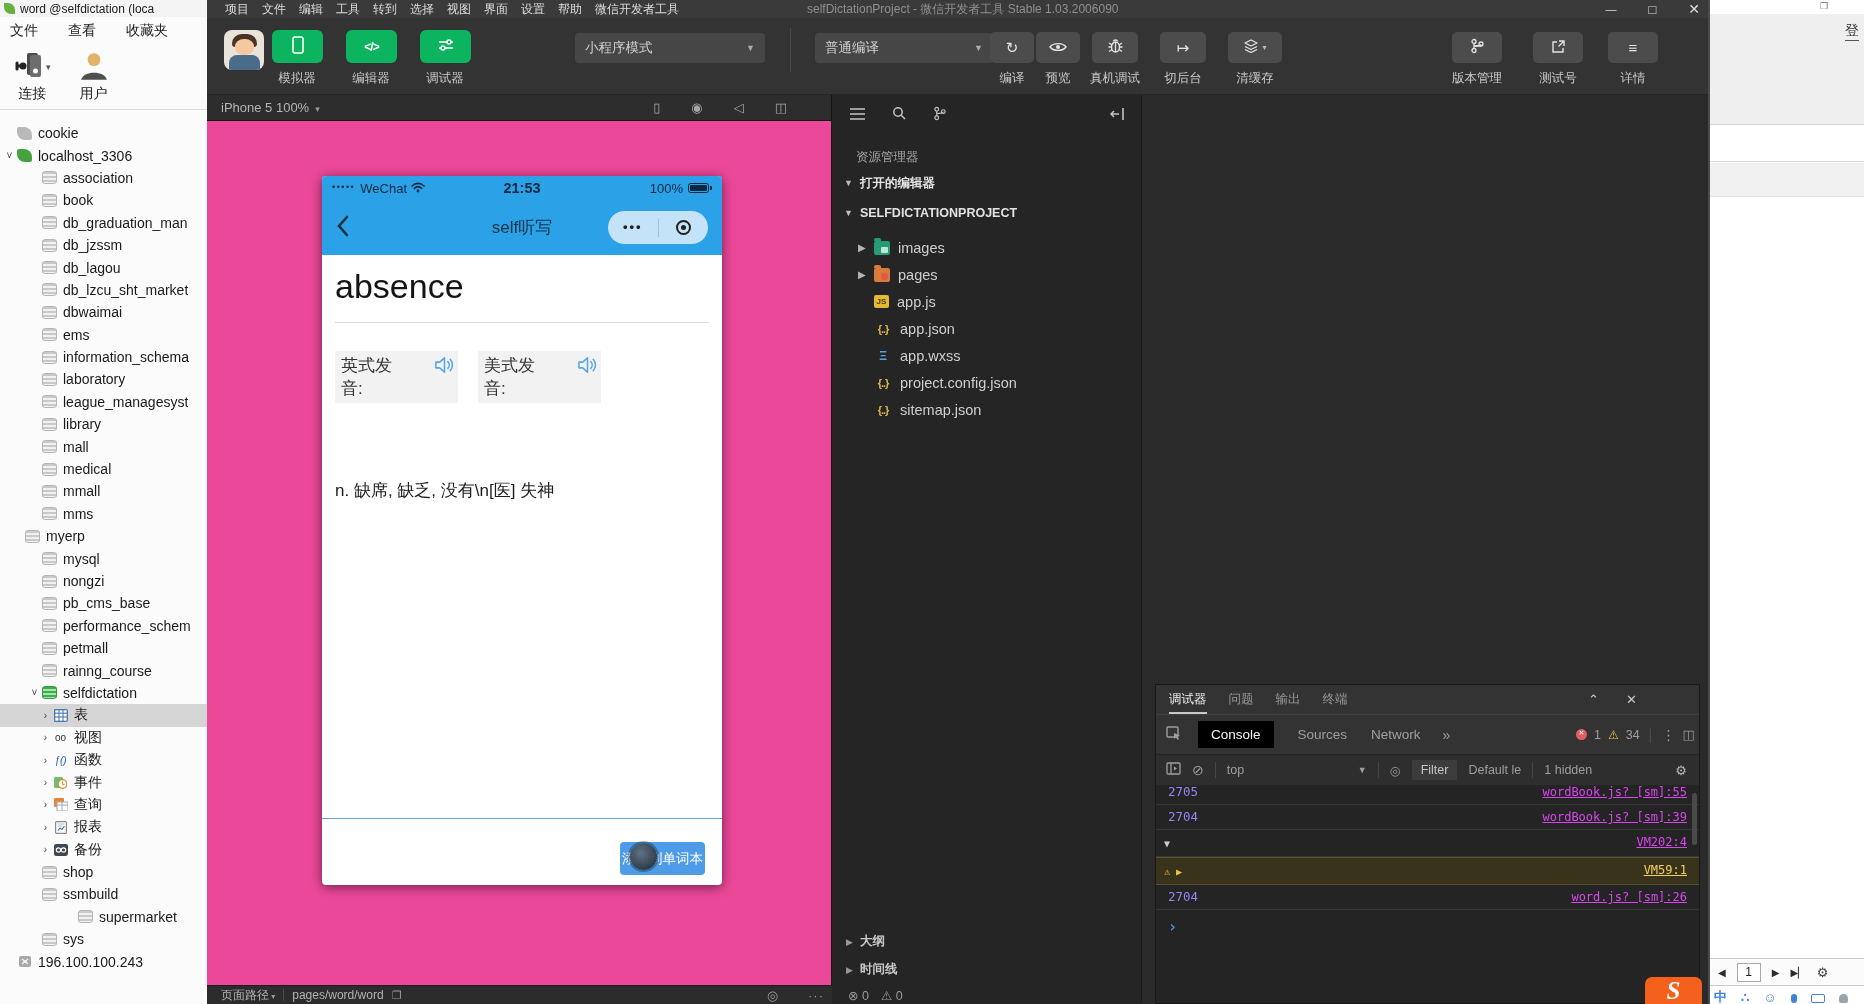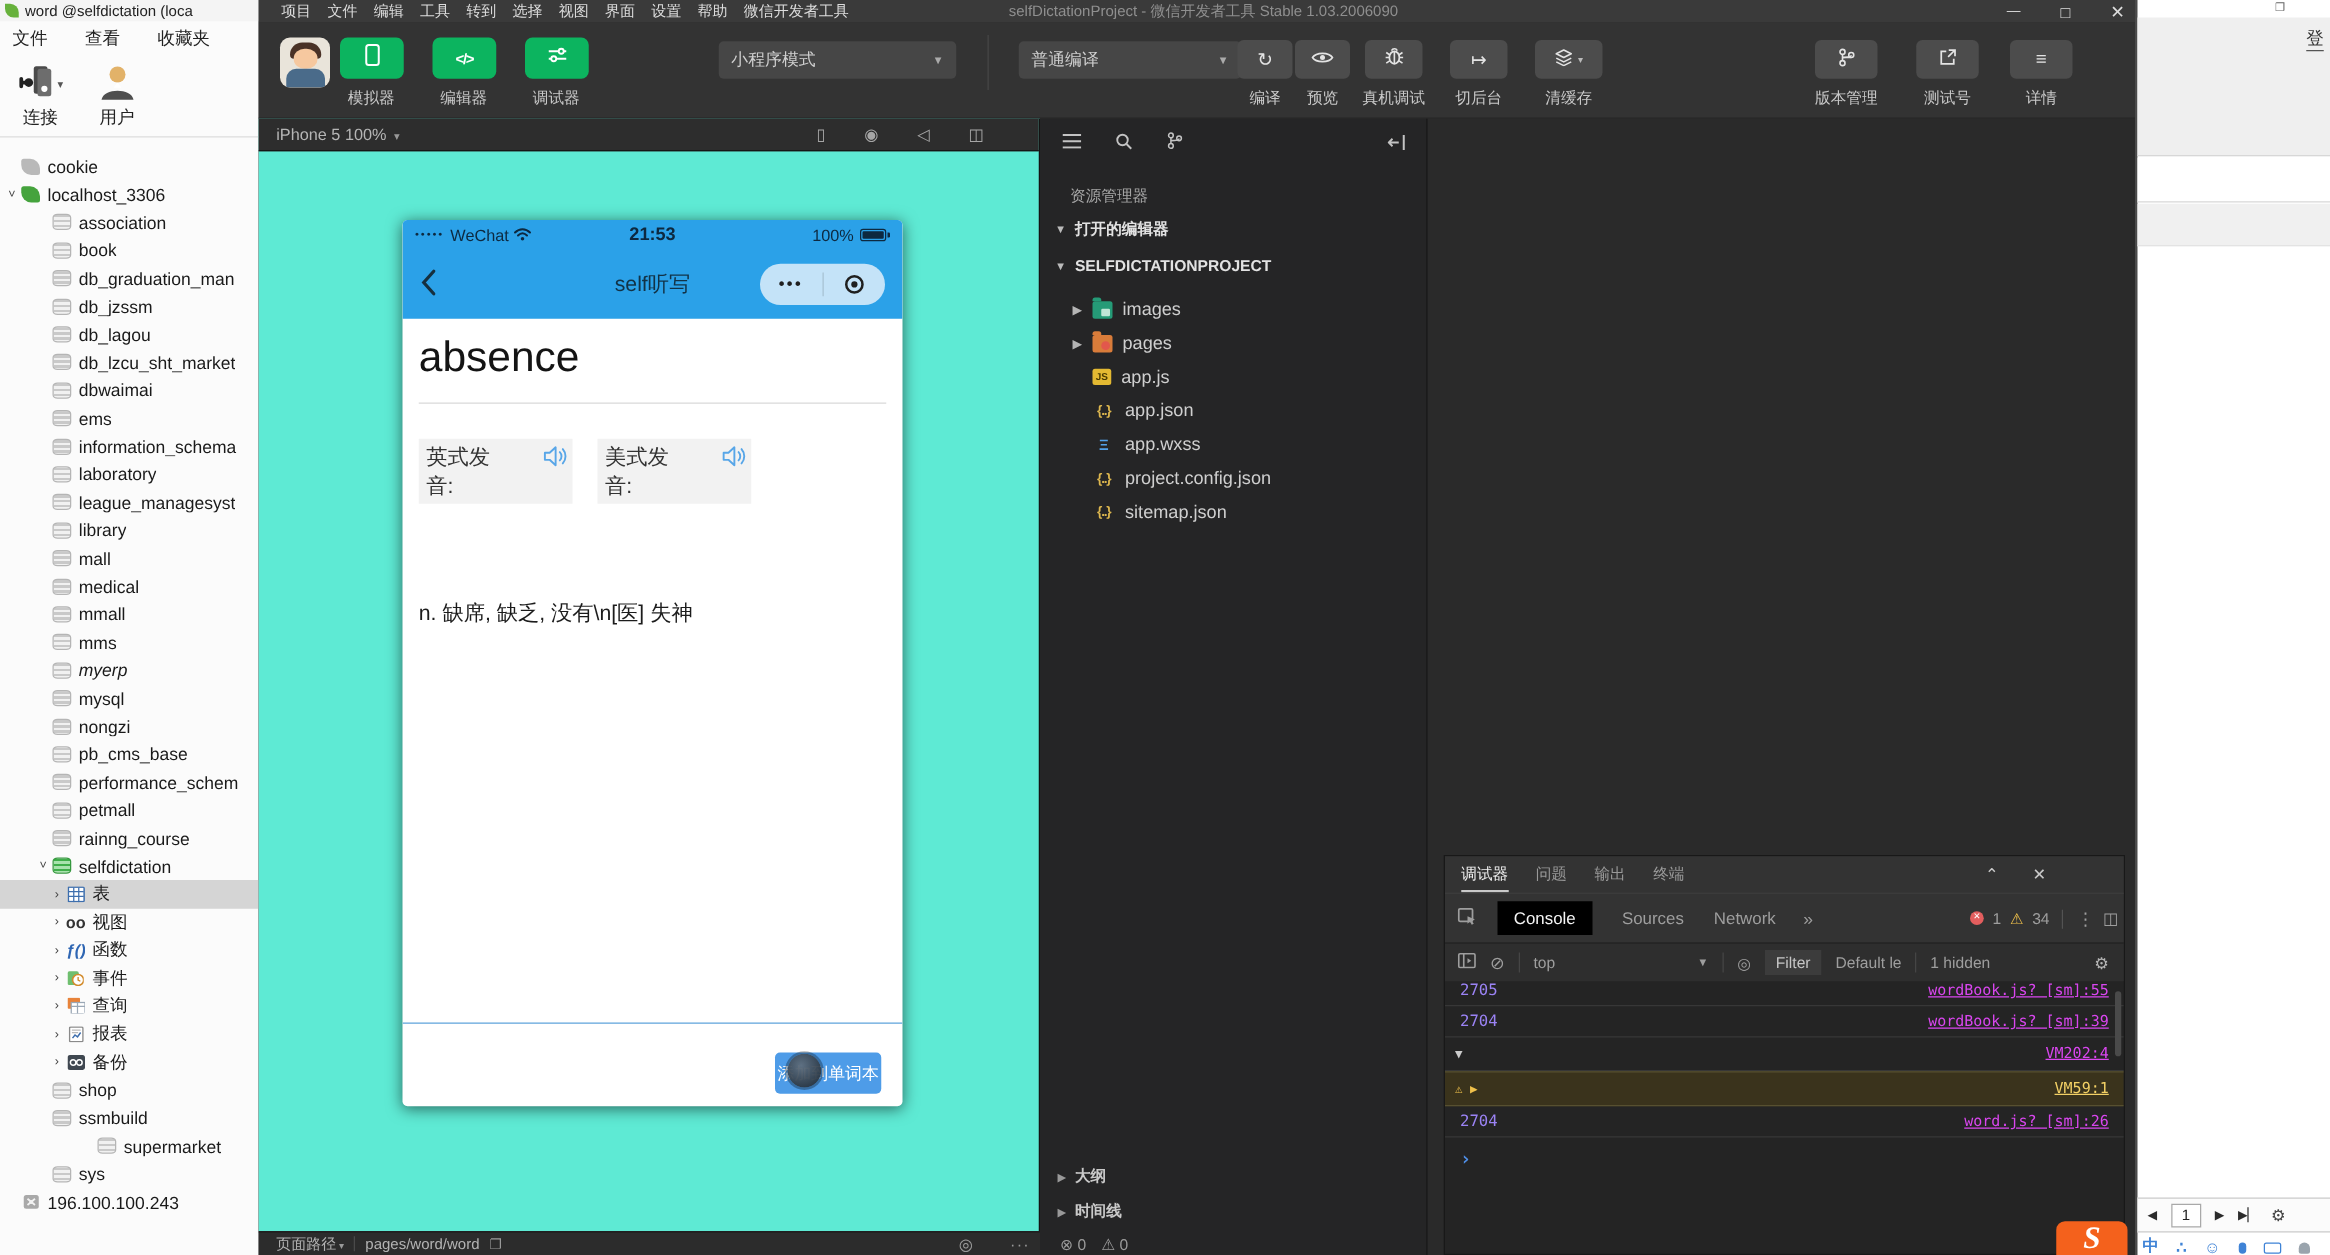--- a/index.html
+++ b/index.html
@@ -13,21 +13,21 @@
 .nv-menu{display:flex;gap:30px;padding:5px 0 4px 10px;font-size:14px;color:#222}
 .nv-tools{display:flex;gap:28px;padding:5px 0 4px 14px;border-bottom:1px solid #ddd;height:66px}
 .nv-tool{display:flex;flex-direction:column;align-items:center;font-size:14px;color:#222}
 .nv-tool .cap{font-size:9px;color:#555;margin-left:2px}
 .nv-tool-top{display:flex;align-items:center;height:36px}
 .ntree{padding-top:12px;font-size:14px}
 .nrow{display:flex;align-items:center;height:22.4px;white-space:nowrap}
 .nrow.sel{background:#d5d5d5}
 .nchev{width:15px;flex:none;font-size:10px;color:#444;text-align:center}
 .nicon{width:15px;height:13px;flex:none;margin-right:6px;border-radius:2px;display:flex;align-items:center;justify-content:center;overflow:hidden}
-.nicon.glyph{font-size:13px;font-weight:700;color:#333;background:none;border:none}
+.nicon.glyph{font-size:10px;font-weight:400;color:#333;background:none;border:none}
 .nicon.func{color:#2f66b3;font-style:italic}
 .nlab{overflow:hidden}
 .dolphin-gray{background:#b9b9b9;border-radius:2px 8px 2px 8px}
 .dolphin-green{background:#45a33d;border-radius:2px 8px 2px 8px}
 .db{background:repeating-linear-gradient(#c9c9c9 0 2px,#f1f1f1 2px 4px);border:1px solid #b5b5b5;border-radius:4px/3px}
 .db-green{background:repeating-linear-gradient(#3fae4a 0 2px,#a8e2ad 2px 4px);border:1px solid #36983f;border-radius:4px/3px}
 
 
 .devtools{position:absolute;left:207px;top:0;width:1501px;height:1004px;background:#2a2a2a;color:#ddd}
 .menubar{position:relative;height:18px;background:#3a3a3a;display:flex;align-items:center;font-size:12px;color:#dcdcdc}
@@ -42,21 +42,21 @@
 .gbtn{position:absolute;top:12px;width:51px;height:33px;border-radius:6px;background:#0cb45f;display:flex;align-items:center;justify-content:center;color:#fff}
 .gbtn .codeic{font-size:12px;font-weight:700;letter-spacing:-1px}
 .tb-label{position:absolute;top:52px;font-size:12.5px;color:#c9c9c9;transform:translateX(-50%);white-space:nowrap}
 .grybtn{position:absolute;top:14px;width:46px;height:31px;background:#4c4c4c;border-radius:5px;color:#e3e3e3;display:flex;align-items:center;justify-content:center;font-size:15px}
 .grybtn .cap{font-size:8px;margin-left:3px;color:#bbb}
 .dd{position:absolute;top:15px;height:30px;background:#464646;border-radius:4px;color:#cfcfcf;font-size:13.5px;display:flex;align-items:center;padding:0 10px}
 .dd .cap{margin-left:auto;font-size:9px;color:#aaa}
 .vsep{position:absolute;top:10px;width:1px;height:44px;background:#474747}
 
 
-.simpanel{position:absolute;left:0;top:95px;width:625px;height:890px;background:#5eead4;border-right:1px solid #131313}
+.simpanel{position:absolute;left:0;top:95px;width:625px;height:890px;background:#ec4899;border-right:1px solid #131313}
 .simbar{height:26px;background:#2d2d2d;border-bottom:1px solid #161616;display:flex;align-items:center;color:#b5b5b5;font-size:13px;padding:0 14px}
 .simbar .cap{font-size:9px;margin-left:6px;color:#999}
 .simbar .icons{margin-left:auto;display:flex;gap:31px;font-size:13px;color:#a6a6a6;padding-right:30px}
 .phone{position:absolute;left:115px;top:81px;width:400px;height:709px;background:#fff;border-radius:4px;overflow:hidden;box-shadow:0 2px 12px rgba(0,0,0,.55)}
 .p-status{position:relative;height:24px;background:#2ba1e8;display:flex;align-items:center;padding:0 10px;color:#0d2940;font-size:13px}
 .p-sig{font-size:9px;letter-spacing:1.5px;margin-right:5px;padding-bottom:2px}
 .p-time{position:absolute;left:50%;transform:translateX(-50%);font-weight:700;font-size:14.5px}
 .p-batt{margin-left:auto;display:flex;align-items:center;gap:5px;font-size:13px}
 .batt{width:21px;height:10px;border:1.5px solid #0d2940;border-radius:2.5px;position:relative;margin-right:3px}
 .batt::before{content:"";position:absolute;inset:1px;background:#0d2940;border-radius:1px}
@@ -283,21 +283,21 @@
         <div class="nrow" style="padding-left: 27px;">
           <span class="nchev"></span>
           <span class="nicon db"></span>
           <span class="nlab">mmall</span>
         </div>
         <div class="nrow" style="padding-left: 27px;">
           <span class="nchev"></span>
           <span class="nicon db"></span>
           <span class="nlab">mms</span>
         </div>
-        <div class="nrow" style="padding-left: 27px; font-style: italic;">
+        <div class="nrow" style="padding-left: 10px;">
           <span class="nchev"></span>
           <span class="nicon db"></span>
           <span class="nlab">myerp</span>
         </div>
         <div class="nrow" style="padding-left: 27px;">
           <span class="nchev"></span>
           <span class="nicon db"></span>
           <span class="nlab">mysql</span>
         </div>
         <div class="nrow" style="padding-left: 27px;">

